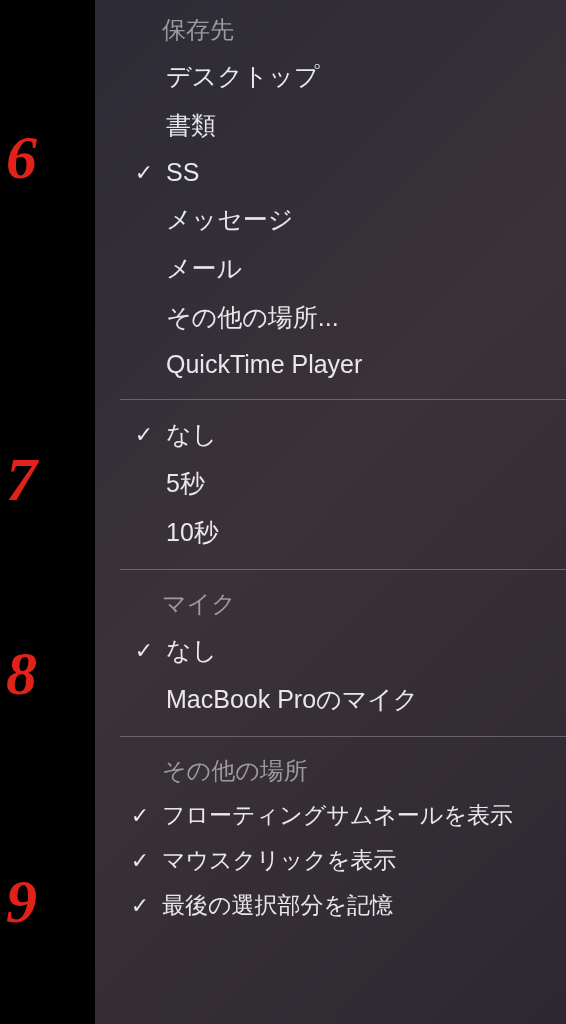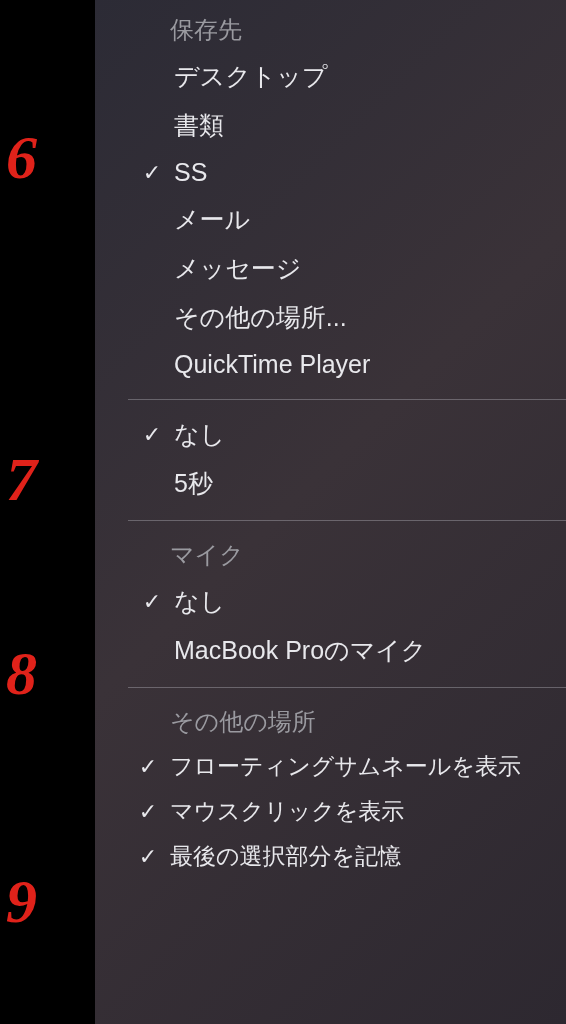--- a/index.html
+++ b/index.html
@@ -28,21 +28,21 @@
       left: 6px;
       color: #e0221a;
       font-weight: bold;
       font-style: italic;
       font-size: 62px;
       font-family: Georgia, serif;
       line-height: 1;
     }
     .menu {
       position: absolute;
-      left: 110px;
+      left: 102px;
       top: 0;
       right: 0;
       padding-top: 6px;
     }
     .section-header {
       color: #9a9aa0;
       font-size: 24px;
       padding: 8px 0 6px 60px;
       font-weight: 400;
     }
@@ -102,25 +102,25 @@
     <span class="item-label">書類</span>
   </div>
   <div class="menu-item">
     <span class="check-slot">
         <span class="check-icon">✓</span>
       </span>
     <span class="item-label">SS</span>
   </div>
   <div class="menu-item">
     <span class="check-slot"></span>
-    <span class="item-label">メール</span>
+    <span class="item-label">メッセージ</span>
   </div>
   <div class="menu-item">
     <span class="check-slot"></span>
-    <span class="item-label">メッセージ</span>
+    <span class="item-label">メール</span>
   </div>
   <div class="menu-item">
     <span class="check-slot"></span>
     <span class="item-label">その他の場所...</span>
   </div>
   <div class="menu-item">
     <span class="check-slot"></span>
     <span class="item-label">QuickTime Player</span>
   </div>
 
@@ -129,20 +129,24 @@
 
   <div class="menu-item">
     <span class="check-slot">
         <span class="check-icon">✓</span>
       </span>
     <span class="item-label">なし</span>
   </div>
   <div class="menu-item">
     <span class="check-slot"></span>
     <span class="item-label">5秒</span>
+  </div>
+  <div class="menu-item">
+    <span class="check-slot"></span>
+    <span class="item-label">10秒</span>
   </div>
 
   <div class="separator"></div>
 
   <div class="section-header">マイク</div>
 
   <div class="menu-item">
     <span class="check-slot">
         <span class="check-icon">✓</span>
       </span>

